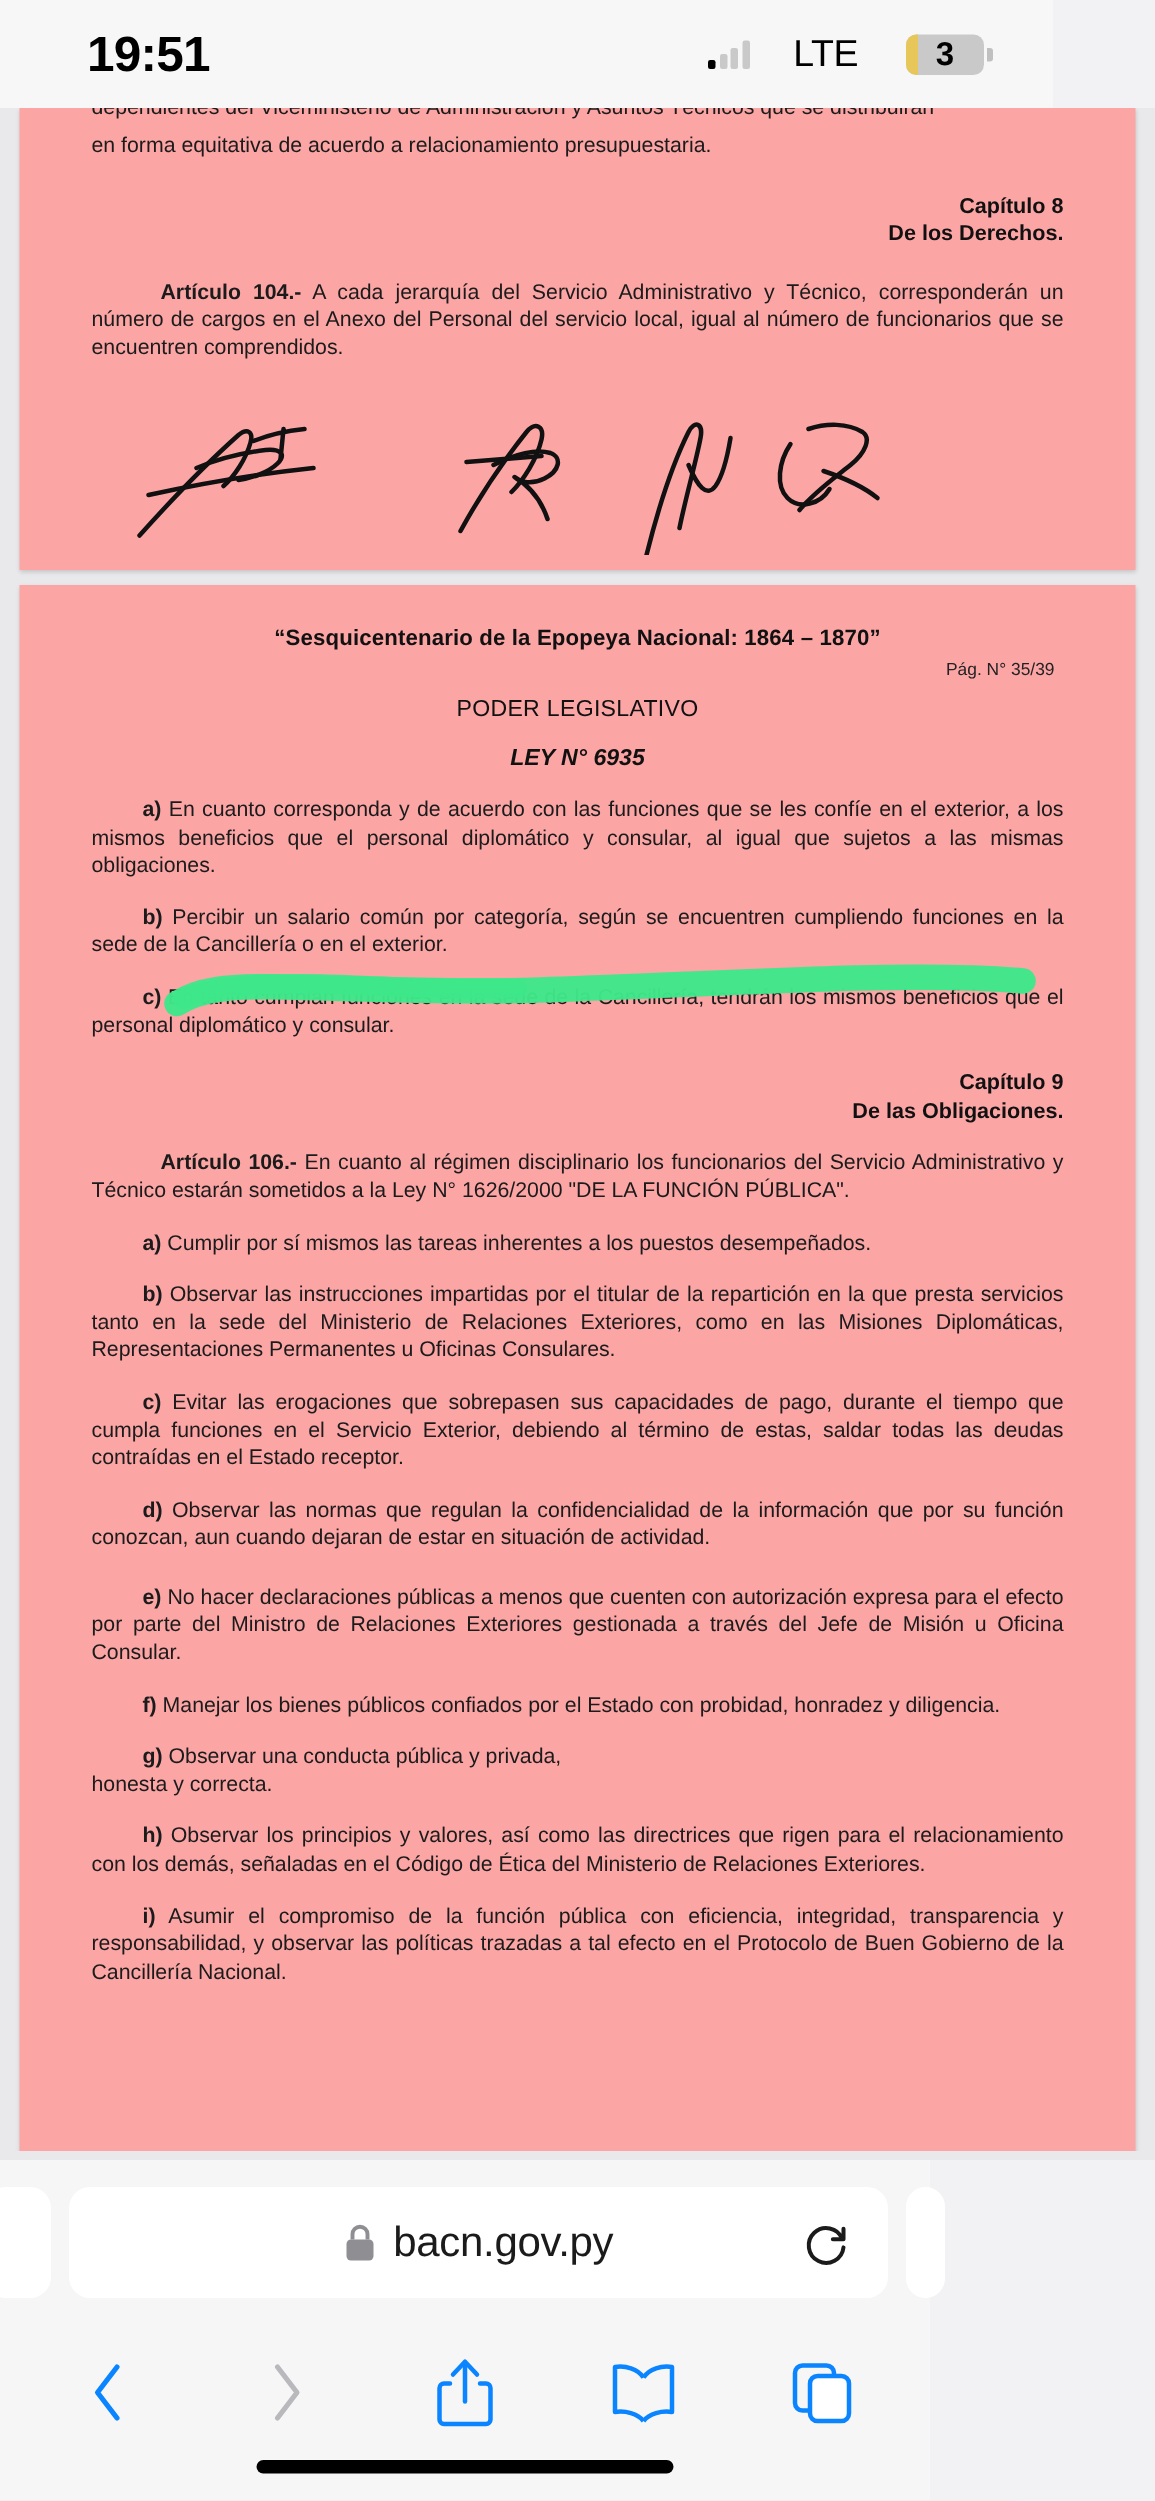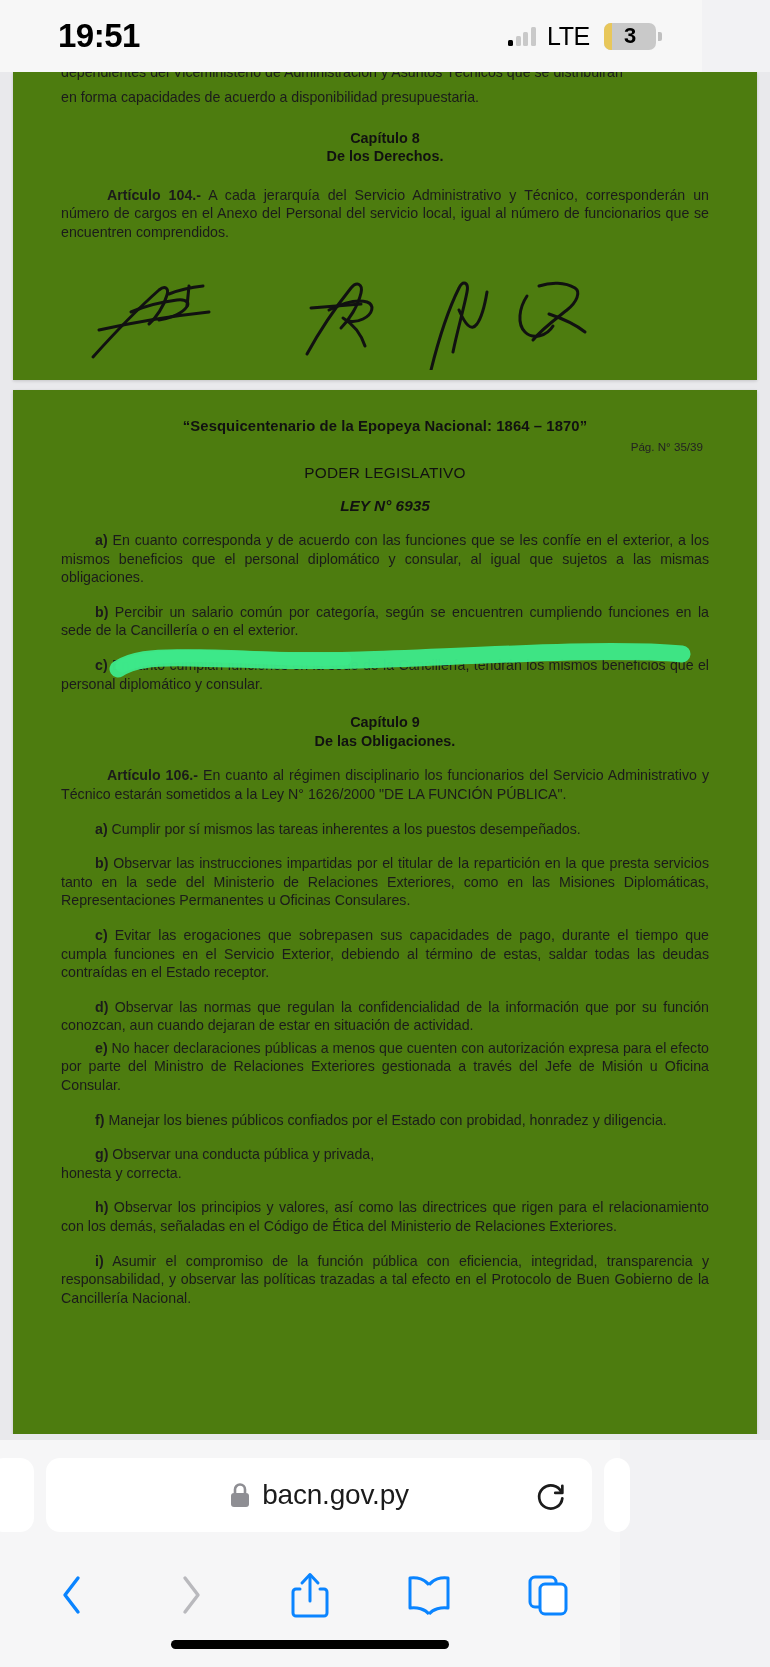--- a/index.html
+++ b/index.html
@@ -24,21 +24,21 @@
     display: flex; align-items: center;
     justify-content: space-between;
     padding: 0 46px 0 58px;
     z-index: 30;
   }
   #status-time {
     font-size: 33px; font-weight: 600;
     color: #000; letter-spacing: -0.5px;
     font-family: "Liberation Sans", sans-serif;
   }
-  #status-right { display: flex; align-items: center; gap: 9px; }
+  #status-right { display: flex; align-items: center; gap: 27px; }
   .sig-bars { display: flex; align-items: flex-end; gap: 2.5px; height: 19px; }
   .sig-bars i { width: 5px; border-radius: 1.5px; display: block; }
   .sig-bars i:nth-child(1) { height: 6px;  background: #000; }
   .sig-bars i:nth-child(2) { height: 10px; background: #c9c9c9; }
   .sig-bars i:nth-child(3) { height: 14px; background: #c9c9c9; }
   .sig-bars i:nth-child(4) { height: 19px; background: #c9c9c9; }
   #lte-label {
     font-size: 25px; font-weight: 500; color: #000;
     letter-spacing: -0.3px; margin-left: 2px;
   }
@@ -64,21 +64,21 @@
   }
 
   
   #web-content {
     position: absolute; top: 72px; left: 0;
     width: 770px; height: 1368px;
     background: #e9e9ec;
     overflow: hidden;
   }
   .pdf-page {
-    background: #4d7c0f;
+    background: #fca5a5;
     margin: 0 13px;
     box-shadow: 0 1px 3px rgba(0,0,0,0.16);
     position: relative;
   }
   #page-1 { height: 308px; overflow: hidden; }
   #page-2 { margin-top: 10px; height: 1052px; overflow: hidden; }
   .page-inner { padding: 0 48px; position: relative; }
 
   
   .doc-p {
@@ -86,21 +86,21 @@
     line-height: 18.6px;
     color: #1b1b1b;
     text-align: justify;
     margin-top: 13px;
     font-family: "Liberation Sans", sans-serif;
   }
   .doc-p.tight { margin-top: 0; }
   .indent { text-indent: 46px; }
   .indent-sm { text-indent: 34px; }
   .doc-center {
-    text-align: center;
+    text-align: right;
     font-size: 14.4px;
     line-height: 18.6px;
     font-weight: bold;
     color: #111;
   }
   .bold { font-weight: bold; }
 
   
   #cut-line {
     height: 16px; overflow: hidden;
@@ -261,21 +261,21 @@
     </div>
   </div>
 
   <div id="web-content">
 
     <div class="pdf-page" id="page-1">
       <div class="page-inner">
         <div id="cut-line">
           <span>dependientes del Viceministerio de Administración y Asuntos Técnicos que se distribuirán</span>
         </div>
-        <div class="doc-p tight">en forma capacidades de acuerdo a disponibilidad presupuestaria.</div>
+        <div class="doc-p tight">en forma equitativa de acuerdo a relacionamiento presupuestaria.</div>
 
         <div class="doc-center" style="margin-top:22px;">Capítulo 8</div>
         <div class="doc-center">De los Derechos.</div>
 
         <div class="doc-p indent" style="margin-top:20px;"><span class="bold">Artículo 104.-</span><span> A cada jerarquía del Servicio Administrativo y Técnico, corresponderán un número de cargos en el Anexo del Personal del servicio local, igual al número de funcionarios que se encuentren comprendidos.</span></div>
 
         <div id="signatures">
           <svg width="640" height="108" viewBox="0 0 640 108">
             <g fill="none" stroke="#111" stroke-width="3" stroke-linecap="round" stroke-linejoin="round">
 
@@ -321,21 +321,21 @@
 
 
         <div class="doc-p indent-sm" style="margin-top:16px;"><span class="bold">a)</span><span> Cumplir por sí mismos las tareas inherentes a los puestos desempeñados.</span></div>
 
         <div class="doc-p indent-sm" style="margin-top:16px;"><span class="bold">b)</span><span> Observar las instrucciones impartidas por el titular de la repartición en la que presta servicios tanto en la sede del Ministerio de Relaciones Exteriores, como en las Misiones Diplomáticas, Representaciones Permanentes u Oficinas Consulares.</span></div>
 
         <div class="doc-p indent-sm" style="margin-top:16px;"><span class="bold">c)</span><span> Evitar las erogaciones que sobrepasen sus capacidades de pago, durante el tiempo que cumpla funciones en el Servicio Exterior, debiendo al término de estas, saldar todas las deudas contraídas en el Estado receptor.</span></div>
 
         <div class="doc-p indent-sm" style="margin-top:16px;"><span class="bold">d)</span><span> Observar las normas que regulan la confidencialidad de la información que por su función conozcan, aun cuando dejaran de estar en situación de actividad.</span></div>
 
-        <div class="doc-p indent-sm" style="margin-top:4px;"><span class="bold">e)</span><span> No hacer declaraciones públicas a menos que cuenten con autorización expresa para el efecto por parte del Ministro de Relaciones Exteriores gestionada a través del Jefe de Misión u Oficina Consular.</span></div>
+        <div class="doc-p indent-sm" style="margin-top:21px;"><span class="bold">e)</span><span> No hacer declaraciones públicas a menos que cuenten con autorización expresa para el efecto por parte del Ministro de Relaciones Exteriores gestionada a través del Jefe de Misión u Oficina Consular.</span></div>
 
         <div class="doc-p indent-sm" style="margin-top:16px;"><span class="bold">f)</span><span> Manejar los bienes públicos confiados por el Estado con probidad, honradez y diligencia.</span></div>
 
         <div class="doc-p indent-sm" style="margin-top:16px; text-align:left;"><span class="bold">g)</span><span> Observar una conducta pública y privada,</span><br><span>honesta y correcta.</span></div>
 
         <div class="doc-p indent-sm" style="margin-top:16px;"><span class="bold">h)</span><span> Observar los principios y valores, así como las directrices que rigen para el relacionamiento con los demás, señaladas en el Código de Ética del Ministerio de Relaciones Exteriores.</span></div>
 
         <div class="doc-p indent-sm" style="margin-top:16px;"><span class="bold">i)</span><span> Asumir el compromiso de la función pública con eficiencia, integridad, transparencia y responsabilidad, y observar las políticas trazadas a tal efecto en el Protocolo de Buen Gobierno de la Cancillería Nacional.</span></div>
       </div>
     </div>

